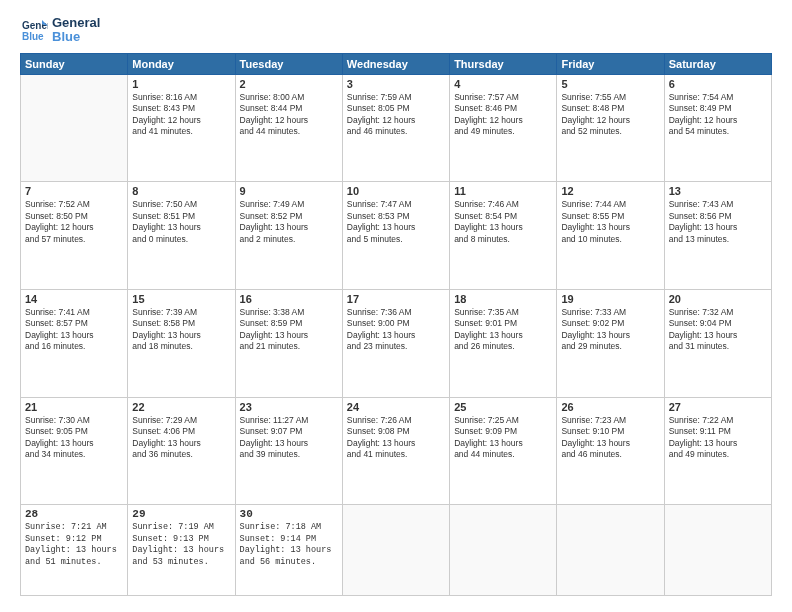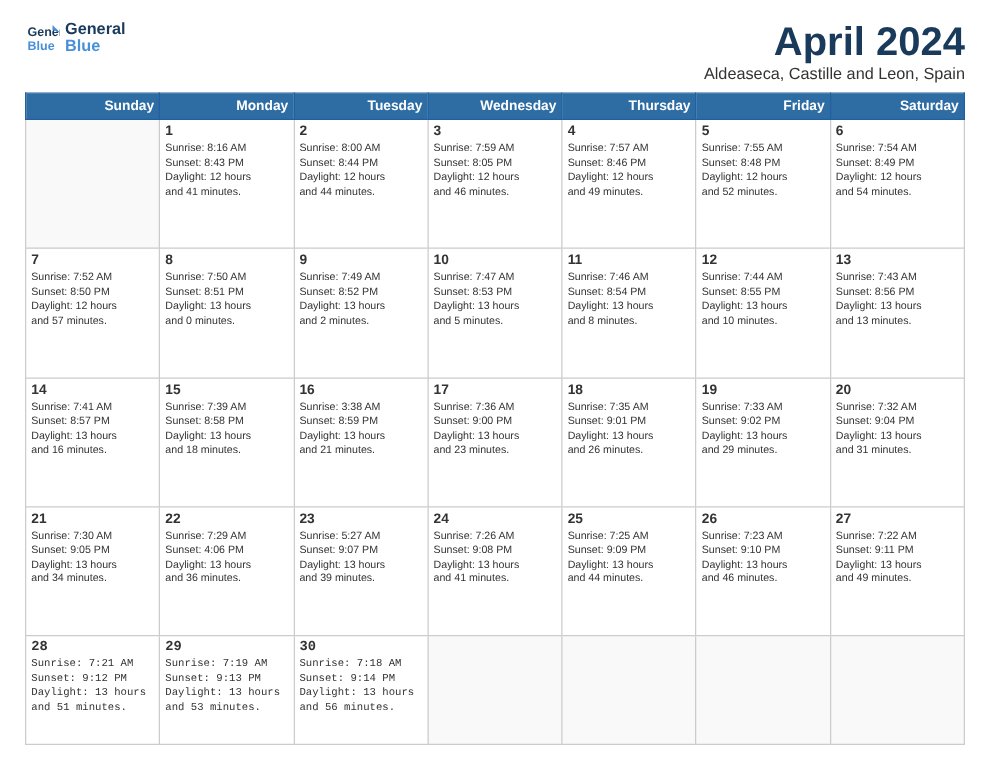--- a/index.html
+++ b/index.html
@@ -50,21 +50,21 @@
       border: 1px solid #ccc;
       border-collapse: collapse;
       width: 100%;
       table-layout: fixed;
     }
     .calendar th {
       background: #2e6da4;
       color: #fff;
       font-size: 11px;
       padding: 4px 4px;
-      text-align: right;
+      text-align: left;
       border: 1px solid #2060a0;
     }
     .calendar td {
       border: 1px solid #ccc;
       vertical-align: top;
       padding: 3px 4px;
       font-size: 9px;
       color: #333;
       height: 88px;
       background: #fff;
@@ -101,24 +101,20 @@
       <svg class="logo-icon" viewBox="0 0 28 28">
         <text x="2" y="13" font-size="10" font-weight="bold" fill="#1a3a5c">General</text>
         <text x="2" y="24" font-size="10" font-weight="bold" fill="#4a90d9">Blue</text>
         <polygon points="22,4 28,10 22,8" fill="#4a90d9"></polygon>
       </svg>
       <div>
         <div style="font-size:13px;font-weight:bold;color:#1a3a5c;line-height:1.1;">General</div>
         <div style="font-size:13px;font-weight:bold;color:#4a90d9;line-height:1.1;">Blue</div>
       </div>
     </div>
-    <div class="title-block">
-      <div class="main-title">April 2024</div>
-      <div class="subtitle">Aldeaseca, Castille and Leon, Spain</div>
-    </div>
   </div>
 
   <table class="calendar">
     <thead>
       <tr>
       <th>Sunday</th>
           <th>Monday</th>
           <th>Tuesday</th>
           <th>Wednesday</th>
           <th>Thursday</th>
@@ -284,21 +280,21 @@
           </td>
           <td>
             <span class="day-number">22</span>
             <div class="cell-text">Sunrise: 7:29 AM</div>
             <div class="cell-text">Sunset: 4:06 PM</div>
             <div class="cell-text">Daylight: 13 hours</div>
             <div class="cell-text">and 36 minutes.</div>
           </td>
           <td>
             <span class="day-number">23</span>
-            <div class="cell-text">Sunrise: 5:27 AM</div>
+            <div class="cell-text">Sunrise: 11:27 AM</div>
             <div class="cell-text">Sunset: 9:07 PM</div>
             <div class="cell-text">Daylight: 13 hours</div>
             <div class="cell-text">and 39 minutes.</div>
           </td>
           <td>
             <span class="day-number">24</span>
             <div class="cell-text">Sunrise: 7:26 AM</div>
             <div class="cell-text">Sunset: 9:08 PM</div>
             <div class="cell-text">Daylight: 13 hours</div>
             <div class="cell-text">and 41 minutes.</div>

